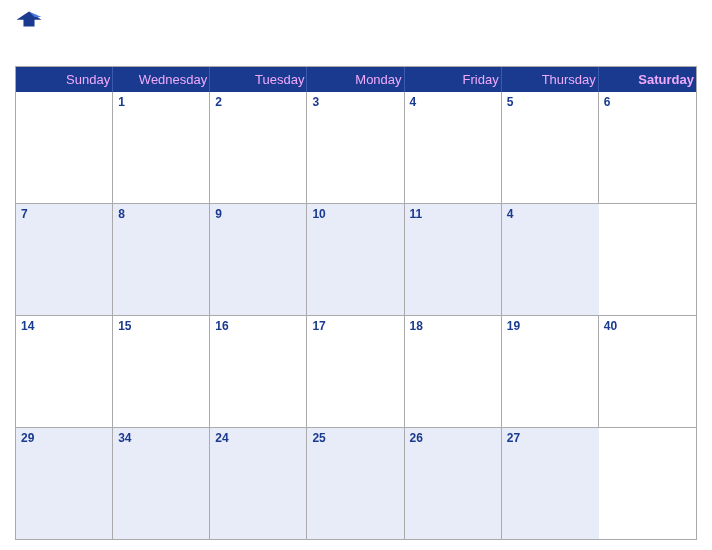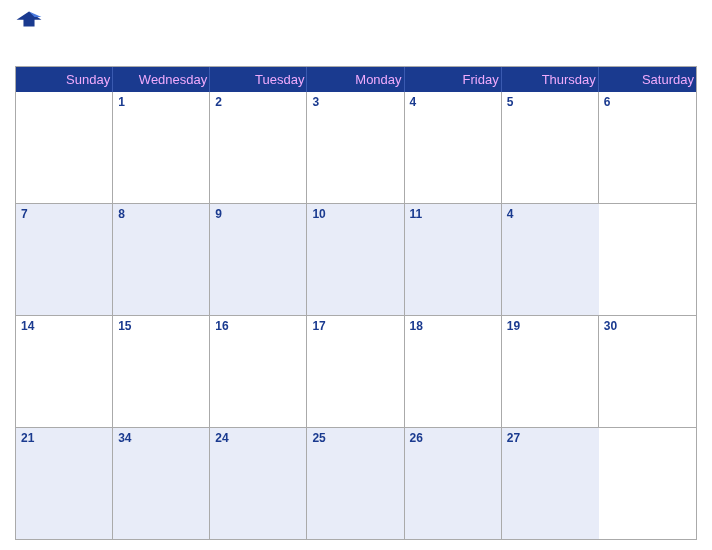--- a/index.html
+++ b/index.html
@@ -81,20 +81,21 @@
     .day-header {
       color: #f0abfc;
       text-align: right;
       padding: 5px 2px;
       font-size: 13px;
       font-weight: normal;
       border-right: 1px solid #3a5ab0;
     }
     .day-header:last-child {
       border-right: none;
+      font-weight: bold;
     }
     .weeks {
       flex: 1;
       display: flex;
       flex-direction: column;
     }
     .week-row {
       display: grid;
       grid-template-columns: repeat(7, 1fr);
       flex: 1;
@@ -210,26 +211,26 @@
           <div class="day-cell">
             <span class="day-number">17</span>
           </div>
           <div class="day-cell">
             <span class="day-number">18</span>
           </div>
           <div class="day-cell">
             <span class="day-number">19</span>
           </div>
           <div class="day-cell">
-            <span class="day-number">30</span>
+            <span class="day-number">40</span>
           </div>
         </div>
         <div class="week-row shaded">
           <div class="day-cell">
-            <span class="day-number">21</span>
+            <span class="day-number">29</span>
           </div>
           <div class="day-cell">
             <span class="day-number">34</span>
           </div>
           <div class="day-cell">
             <span class="day-number">24</span>
           </div>
           <div class="day-cell">
             <span class="day-number">25</span>
           </div>

